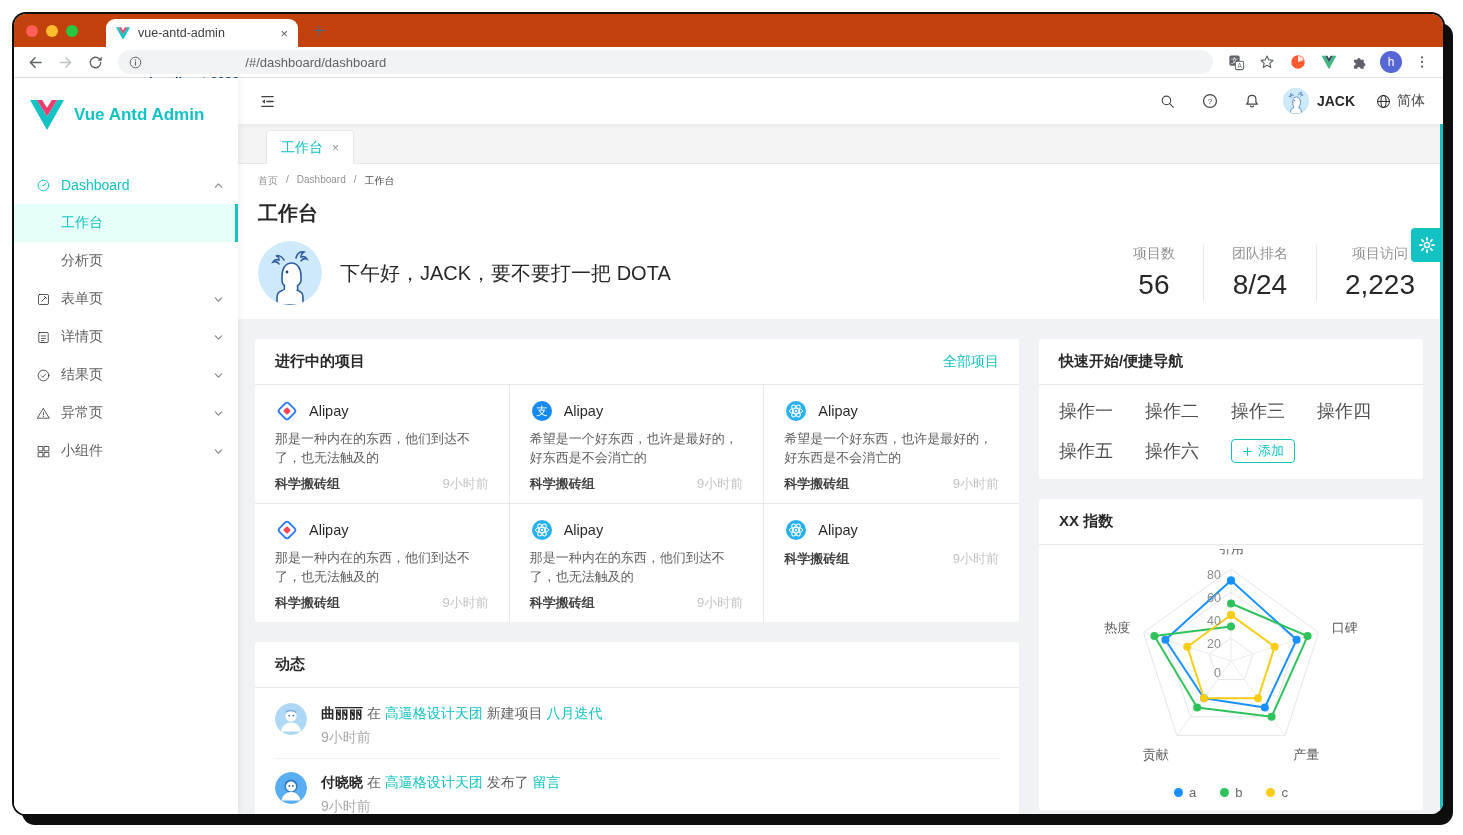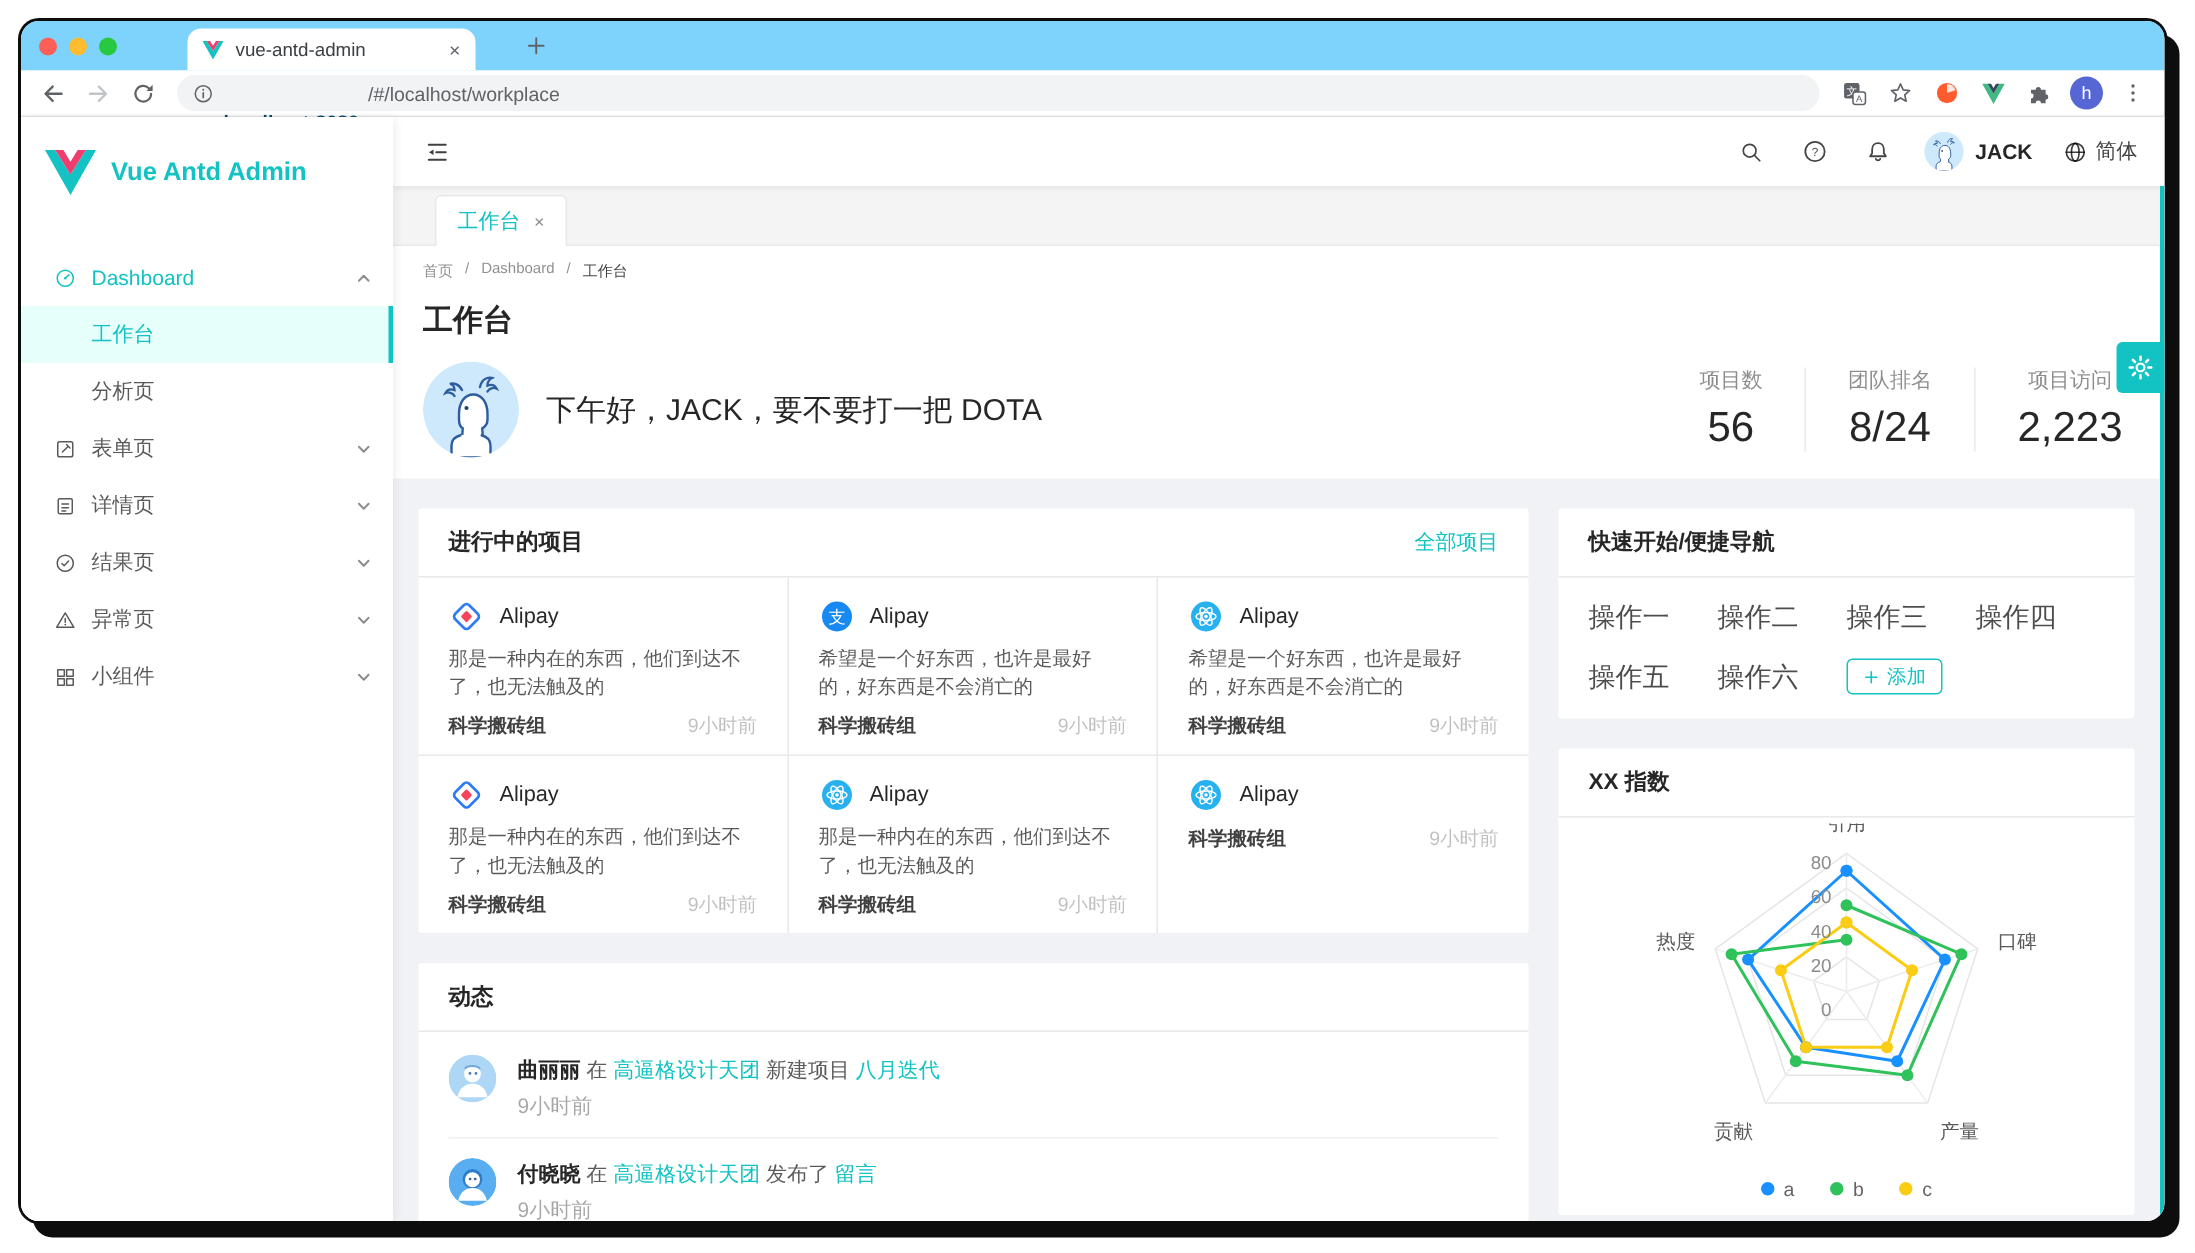--- a/index.html
+++ b/index.html
@@ -3,21 +3,21 @@
 <meta charset="utf-8">
 <style>
   * { box-sizing: border-box; margin: 0; padding: 0; }
   html,body { width:1463px; height:835px; overflow:hidden; background:#fff;
     font-family:"Liberation Sans","DejaVu Sans",sans-serif; }
   .frame { padding:14px 0 0 14px; width:1463px; height:835px; }
   .window { width:1429px; height:800px; border-radius:12px; overflow:hidden;
     box-shadow:0 0 0 2px #0d0d0d, 9px 10px 0 1px #0d0d0d; background:#fff;
     display:flex; flex-direction:column; }
   
-  .tabstrip { height:33px; background:#7dd3fc; display:flex; align-items:flex-end; padding:0 12px; flex:none;gap:19px; }
+  .tabstrip { height:33px; background:#c2410c; display:flex; align-items:flex-end; padding:0 12px; flex:none; }
   .lights { display:flex; gap:8px; align-self:center; margin-right:28px; }
   .light { width:12px; height:12px; border-radius:50%; }
   .light.r{background:#ff5f57}.light.y{background:#febc2e}.light.g{background:#28c840}
   .btab { height:28px; width:192px; background:#fff; border-radius:9px 9px 0 0; display:flex;
     align-items:center; gap:8px; padding:0 10px; font-size:12.5px; color:#3c4043; }
   .btab .fav { width:14px; height:13px; flex:none; }
   .btab .ttl { flex:1; white-space:nowrap; overflow:hidden; }
   .btab .x { color:#5f6368; font-size:13px; cursor:pointer; }
   .newtab { width:26px; height:26px; display:flex; align-items:center; justify-content:center;
     align-self:center; margin-left:8px; }
@@ -26,21 +26,21 @@
   .nav-ic { width:22px; height:22px; display:flex; align-items:center; justify-content:center; cursor:pointer; }
   .pill { flex:1; height:24px; background:#f1f3f4; border-radius:13px; display:flex; align-items:center;
     padding:0 10px; gap:6px; font-size:13px; margin:0 4px; }
   .pill .host { color:#0c4a6e; font-weight:700;margin-top:39px; }
   .pill .path { color:#5f6368; }
   .chrome-right { display:flex; align-items:center; gap:9px; }
   .prof { width:22px; height:22px; border-radius:50%; background:#5667d5; color:#fff; font-size:12px;
     display:flex; align-items:center; justify-content:center; }
   
   .app { flex:1; display:flex; background:#f0f2f5; min-height:0; }
-  .sidebar { width:248px; background:#fff; box-shadow:2px 0 6px rgba(0,21,41,.06); z-index:2; flex:none; }
+  .sidebar { width:224px; background:#fff; box-shadow:2px 0 6px rgba(0,21,41,.06); z-index:2; flex:none; }
   .logo { display:flex; align-items:center; gap:10px; padding:16px 14px 0 16px; height:58px; }
   .logo svg { width:34px; height:30px; flex:none; }
   .logo-text { color:#13c2c2; font-size:17px; font-weight:700; white-space:nowrap; }
   .menu { margin-top:30px; }
   .m-item { height:38px; display:flex; align-items:center; gap:10px; padding:0 14px 0 22px;
     font-size:14px; color:rgba(0,0,0,.65); cursor:pointer; position:relative; }
   .m-item svg.mi { width:15px; height:15px; flex:none; }
   .m-item .chev { margin-left:auto; width:11px; height:11px; color:rgba(0,0,0,.45); }
   .m-item.active { color:#13c2c2; }
   .m-sub { height:38px; display:flex; align-items:center; padding-left:47px; font-size:14px;
@@ -162,21 +162,21 @@
         </span>
       <div class="pill">
         <span>
             <svg width="15" height="15" viewBox="0 0 24 24">
               <circle cx="12" cy="12" r="8.5" stroke="#5f6368" stroke-width="1.6" fill="none"></circle>
               <path d="M12 11v5" stroke="#5f6368" stroke-width="1.8" stroke-linecap="round"></path>
               <circle cx="12" cy="7.8" r="1.1" fill="#5f6368"></circle>
             </svg>
           </span>
         <span class="host">localhost:8080</span>
-          <span class="path">/#/localhost/workplace</span>
+          <span class="path">/#/dashboard/dashboard</span>
       </div>
       <div class="chrome-right">
         <span class="nav-ic">
             <svg width="19" height="19" viewBox="0 0 24 24">
               <rect x="3" y="3" width="13" height="13" rx="2" fill="#5f6368"></rect>
               <text x="9.5" y="13" font-size="9" fill="#fff" text-anchor="middle">文</text>
               <rect x="10.5" y="10.5" width="10.5" height="10.5" rx="2" fill="#fff" stroke="#5f6368" stroke-width="1.3"></rect>
               <text x="15.8" y="18.8" font-size="8" fill="#5f6368" text-anchor="middle">A</text>
             </svg>
           </span>

